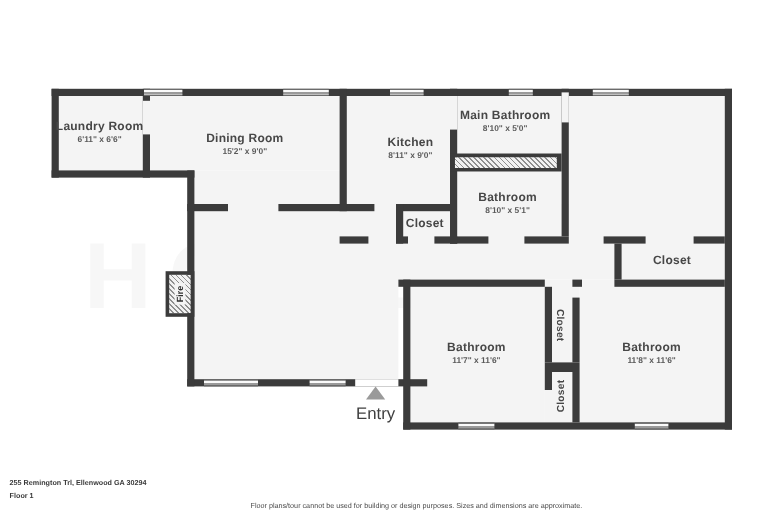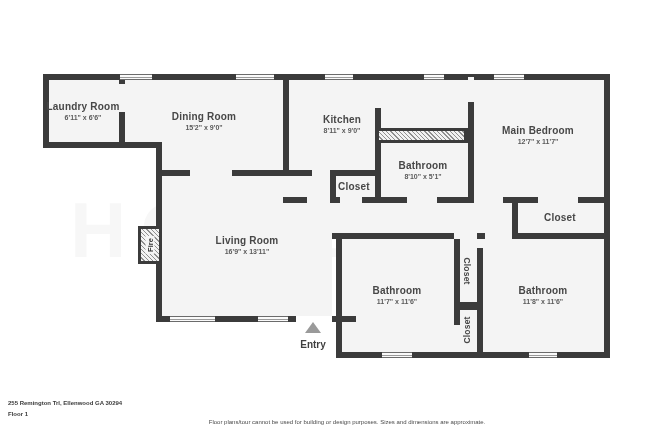--- a/index.html
+++ b/index.html
@@ -22,21 +22,21 @@
   .hatchbox{position:absolute;z-index:4;border:3px solid #3b3b3b;box-sizing:border-box;
             background:repeating-linear-gradient(45deg,#f2f2f2 0 2px,#8f8f8f 2px 3px);}
   .fireplace{left:138px;top:226px;width:24px;height:38px;}
   .tub{left:375px;top:128px;width:93px;height:15px;border-left-width:4px;border-right-width:4px;}
   .fire-label{position:absolute;left:150px;top:245px;transform:translate(-50%,-50%) rotate(-90deg);
               font-size:7.5px;font-weight:700;color:#2e2e2e;z-index:5;background:#f5f5f5;padding:0 2px;}
   .entry-arrow{position:absolute;left:305px;top:322px;width:0;height:0;z-index:4;
                border-left:8px solid transparent;border-right:8px solid transparent;
                border-bottom:11px solid #9a9a9a;}
   .entry-label{position:absolute;left:313px;top:344px;transform:translate(-50%,-50%);
-               font-size:10px;font-weight:700;color:#3f3f3f;z-index:4;}
+               font-size:14px;font-weight:400;color:#3f3f3f;z-index:4;}
   .watermark{position:absolute;left:70px;top:185px;font-size:78px;font-weight:700;
              letter-spacing:14px;color:rgba(60,60,60,0.045);z-index:0;user-select:none;}
   .addr{position:absolute;left:8px;top:400px;font-size:6px;font-weight:700;color:#3a3a3a;}
   .floor{position:absolute;left:8px;top:411px;font-size:6px;font-weight:700;color:#3a3a3a;}
   .disclaimer{position:absolute;left:347px;top:419px;transform:translateX(-50%);
               font-size:6px;color:#4a4a4a;white-space:nowrap;}
 </style>
 </head>
 <body>
 
@@ -112,37 +112,33 @@
     <div class="rdim">6'11" x 6'6"</div>
   </div>
   <div class="room-label" style="left:204px;top:121px">
     <div class="rname">Dining Room</div>
     <div class="rdim">15'2" x 9'0"</div>
   </div>
   <div class="room-label" style="left:342px;top:124px">
     <div class="rname">Kitchen</div>
     <div class="rdim">8'11" x 9'0"</div>
   </div>
+  <div class="room-label" style="left:421px;top:102px">
+    <div class="rname">Main Bathroom</div>
+    <div class="rdim">8'10" x 5'0"</div>
+  </div>
   <div class="room-label" style="left:423px;top:170px">
     <div class="rname">Bathroom</div>
     <div class="rdim">8'10" x 5'1"</div>
-  </div>
-  <div class="room-label" style="left:538px;top:135px">
-    <div class="rname">Main Bedroom</div>
-    <div class="rdim">12'7" x 11'7"</div>
   </div>
   <div class="room-label" style="left:354px;top:187px">
     <div class="rname">Closet</div>
   </div>
   <div class="room-label" style="left:560px;top:218px">
     <div class="rname">Closet</div>
-  </div>
-  <div class="room-label" style="left:247px;top:245px">
-    <div class="rname">Living Room</div>
-    <div class="rdim">16'9" x 13'11"</div>
   </div>
   <div class="room-label" style="left:397px;top:295px">
     <div class="rname">Bathroom</div>
     <div class="rdim">11'7" x 11'6"</div>
   </div>
   <div class="room-label vcw" style="left:467px;top:271px">
     <div class="rname sm">Closet</div>
   </div>
   <div class="room-label vccw" style="left:467px;top:330px">
     <div class="rname sm">Closet</div>

